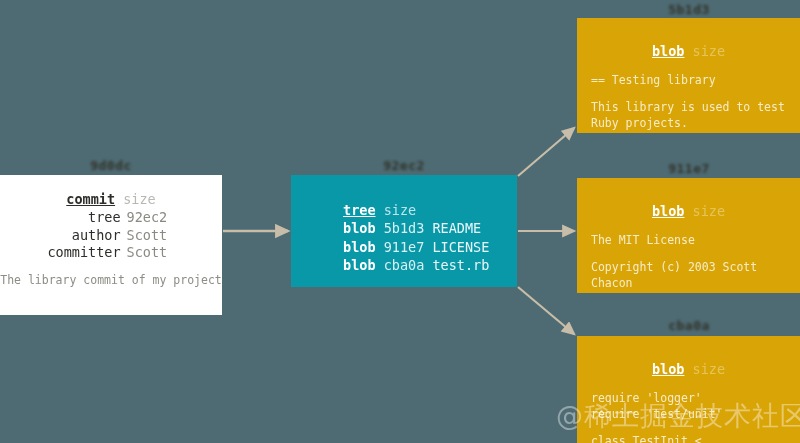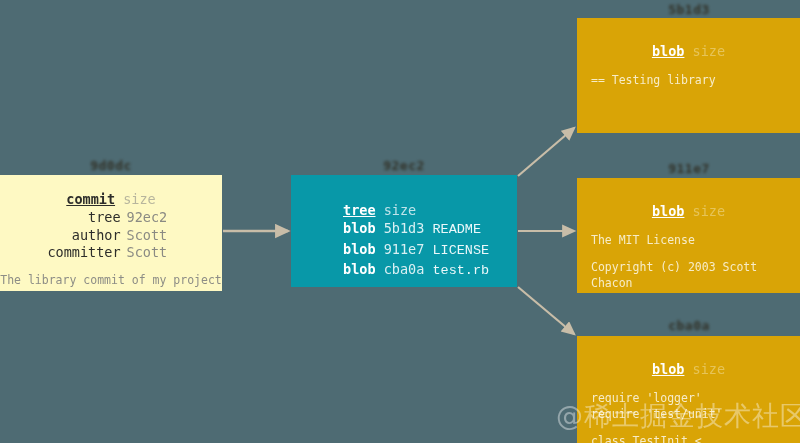--- a/index.html
+++ b/index.html
@@ -48,22 +48,22 @@
   }
   .obj-head .sz {
     opacity: 0.62;
   }
 
   
   #commit-box {
     left: 0px;
     top: 175px;
     width: 222px;
-    height: 116px;
-    background: #fef9c3;
+    height: 140px;
+    background: #ffffff;
     color: #3a3a36;
   }
   #commit-box .obj-head {
     margin-top: 17px;
   }
   #commit-box .obj-head .kw { color: #2d2d2a; }
   #commit-box .obj-head .sz { color: #8d8d86; }
   .kv-table {
     margin: 2px 0 0 0;
     width: 100%;
@@ -110,21 +110,21 @@
     white-space: nowrap;
     color: #e9f7f9;
   }
   .tree-line .kw {
     font-weight: bold;
     color: #ffffff;
   }
   .tree-line .kw.u { text-decoration: underline; }
   .tree-line .sz { color: #bfe4ea; }
   .tree-line .hash { color: #d9f0f3; }
-  .tree-line .nm { color: #eaf8fa; font-family: Liberation Mono, monospace; }
+  .tree-line .nm { color: #eaf8fa; }
 
   
   .blob-box {
     left: 577px;
     width: 223px;
     background: #d9a406;
     color: #fbf0cf;
   }
   #blob-readme  { top: 18px;  height: 115px; }
   #blob-license { top: 178px; height: 115px; }
@@ -247,20 +247,22 @@
     </div>
   </div>
 
   <div class="obj-box blob-box" id="blob-readme">
     <div class="obj-head">
       <span class="kw">blob</span>
       <span class="sz">size</span>
     </div>
     <div class="blob-body">
       <p>== Testing library</p>
+      <p class="tight">This library is used to test
+Ruby projects.</p>
     </div>
   </div>
 
   <div class="obj-box blob-box" id="blob-license">
     <div class="obj-head">
       <span class="kw">blob</span>
       <span class="sz">size</span>
     </div>
     <div class="blob-body">
       <p>The MIT License</p>

